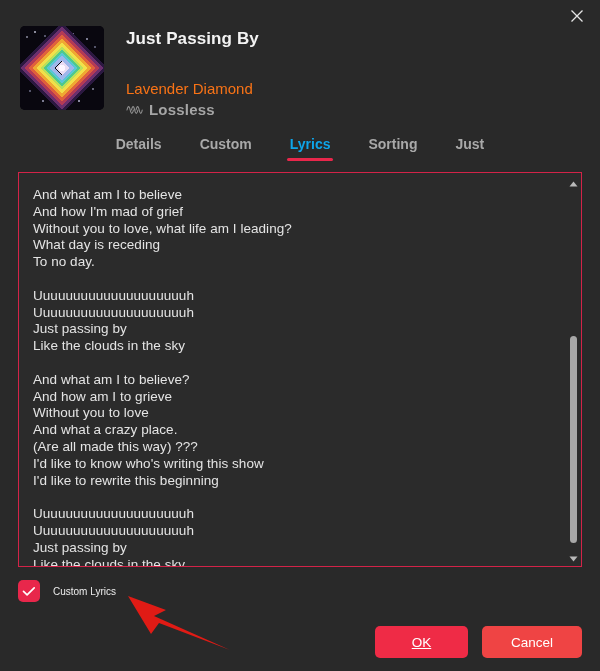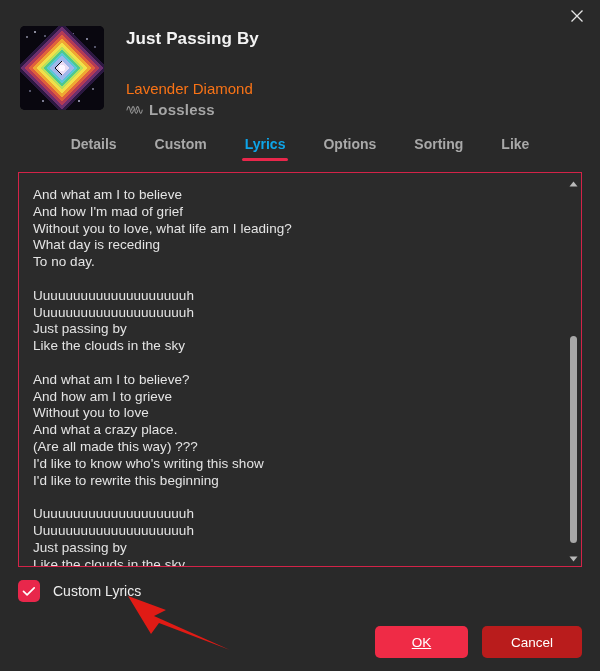--- a/index.html
+++ b/index.html
@@ -202,21 +202,21 @@
     border-radius: 5px;
     background: #e8274b;
     display: flex;
     align-items: center;
     justify-content: center;
     cursor: default;
     flex: 0 0 22px;
   }
   .checkbox svg { display: block; }
   .check-label {
-    font-size: 14px;
+    font-size: 10px;
     color: #ededed;
     font-weight: normal;
   }
 
   .buttons {
     display: flex;
     justify-content: flex-end;
     gap: 14px;
     margin-top: 23px;
     padding-bottom: 13px;
@@ -226,21 +226,21 @@
     height: 32px;
     border-radius: 5px;
     border: none;
     font-family: "Liberation Sans", sans-serif;
     font-size: 13.5px;
     color: #ffffff;
     cursor: default;
     padding: 0 18px;
   }
   .btn-primary { background: #ef2b46; width: 93px; text-decoration: underline; }
-  .btn-secondary { background: #b91c1c; width: 100px; }
+  .btn-secondary { background: #ef4444; width: 100px; }
 
   
   .arrow-anno {
     position: absolute;
     left: 126px;
     top: 590px;
     width: 110px;
     height: 62px;
     pointer-events: none;
   }
@@ -314,23 +314,22 @@
         </span>
         <span class="quality-label">Lossless</span>
       </div>
     </div>
   </div>
 
   <div class="tabs">
     <div class="tab">Details</div>
     <div class="tab">Custom</div>
     <div class="tab active">Lyrics</div>
-    <div class="tab">Options</div>
     <div class="tab">Sorting</div>
-    <div class="tab">Like</div>
+    <div class="tab">Just</div>
   </div>
 
   <div class="lyrics-wrap">
     <div class="lyrics" id="lyrics-body"><div>And what am I to believe</div><div>And how I'm mad of grief</div><div>Without you to love, what life am I leading?</div><div>What day is receding</div><div>To no day.</div><div></div><div>Uuuuuuuuuuuuuuuuuuuuh</div><div>Uuuuuuuuuuuuuuuuuuuuh</div><div>Just passing by</div><div>Like the clouds in the sky</div><div></div><div>And what am I to believe?</div><div>And how am I to grieve</div><div>Without you to love</div><div>And what a crazy place.</div><div>(Are all made this way) ???</div><div>I'd like to know who's writing this show</div><div>I'd like to rewrite this beginning</div><div></div><div>Uuuuuuuuuuuuuuuuuuuuh</div><div>Uuuuuuuuuuuuuuuuuuuuh</div><div>Just passing by</div><div>Like the clouds in the sky</div></div>
     <div class="scrollbar">
       <div class="sb-arrow">
         <span>
           <svg width="9" height="6" viewBox="0 0 9 6">
             <polygon points="4.5,0.5 8.5,5.5 0.5,5.5" fill="#b9b9b9"></polygon>
           </svg>

